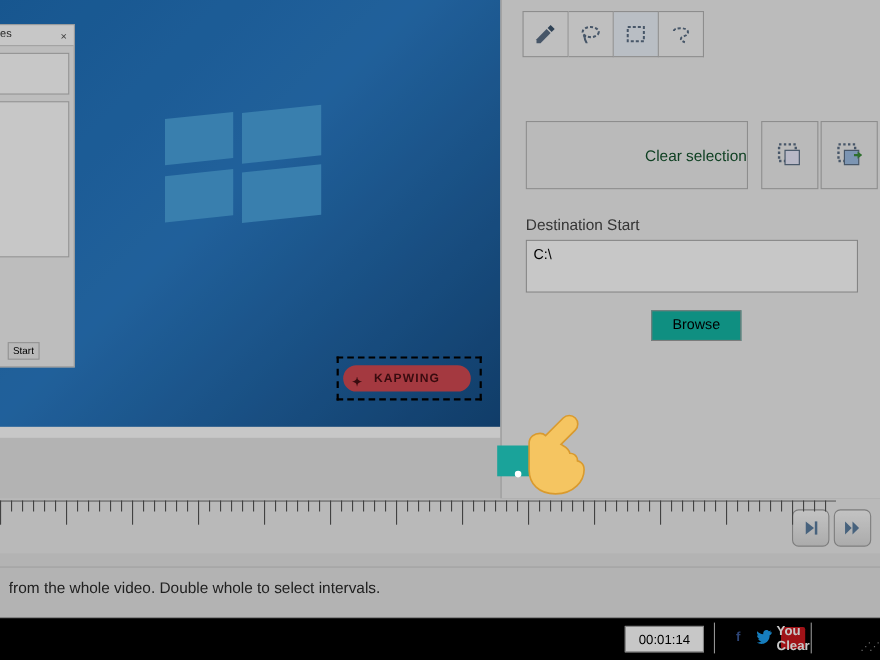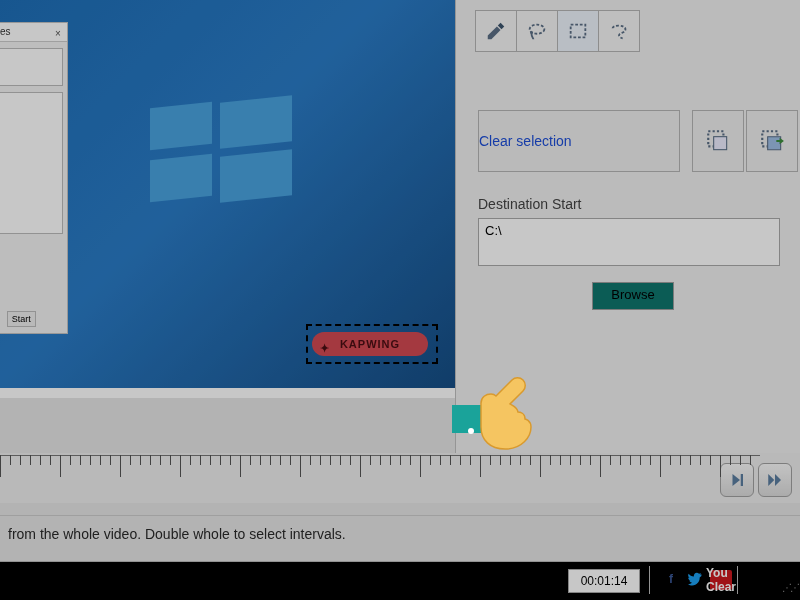--- a/index.html
+++ b/index.html
@@ -33,29 +33,29 @@
   .wm-star{position:absolute;left:8px;top:4px;font-size:11px}
 
   
   .rpanel{position:absolute;left:455px;top:0;width:345px;height:453px;background:#f0f0f0;border-left:1px solid #bfbfbf;border-bottom:1px solid #bfbfbf}
   .toolrow{position:absolute;left:19px;top:10px;display:flex}
   .toolbtn{width:40px;height:40px;margin-right:0;border:1px solid #b5b5b5;background:#f5f5f5;display:flex;align-items:center;justify-content:center}
   .toolbtn+.toolbtn{border-left:none}
   .toolbtn svg{width:22px;height:22px}
   .toolbtn.sel{background:#eef4fb}
 
-  .clearsel{position:absolute;left:22px;top:110px;width:200px;height:60px;border:1px solid #b5b5b5;background:#efefef;text-align:left;line-height:60px;font-size:14px;color:#1d4ed8}
+  .clearsel{position:absolute;left:22px;top:110px;width:200px;height:60px;border:1px solid #b5b5b5;background:#efefef;text-align:right;line-height:60px;font-size:14px;color:#14532d}
   .copybtn,.savebtn{position:absolute;top:110px;width:50px;height:60px;border:1px solid #b5b5b5;background:#efefef;display:flex;align-items:center;justify-content:center}
   .copybtn{left:236px}
   .savebtn{left:290px}
   .copybtn svg,.savebtn svg{width:28px;height:26px}
 
   .destlbl{position:absolute;left:22px;top:196px;font-size:14px;color:#444}
   .destfield{position:absolute;left:22px;top:218px;width:302px;height:48px;border:1px solid #aaa;background:#fff;padding:4px 6px;box-sizing:border-box;font-size:13px}
-  .browsebtn{position:absolute;left:136px;top:282px;width:80px;height:26px;border:1px solid #9e9e9e;background:#0f766e;font-size:13px;text-align:center;line-height:24px}
+  .browsebtn{position:absolute;left:136px;top:282px;width:80px;height:26px;border:1px solid #9e9e9e;background:#14b8a6;font-size:13px;text-align:center;line-height:24px}
 
   .startwrap{position:absolute;left:64px;top:335px;width:198px;height:48px;border:2px solid #e03a3a;border-radius:4px;background:#fff;z-index:60}
   .startbtn{position:absolute;left:6px;top:6px;width:186px;height:36px;border:1px solid #b5b5b5;background:linear-gradient(#fafafa,#f0f0f0);display:flex;align-items:center;justify-content:center;font-size:13px;color:#333}
   .startbtn .arrow{position:absolute;left:10px;top:8px}
   .arrow svg{width:22px;height:20px}
 
   
   .hand{position:absolute;left:448px;top:359px;z-index:70;pointer-events:none}
 
   

